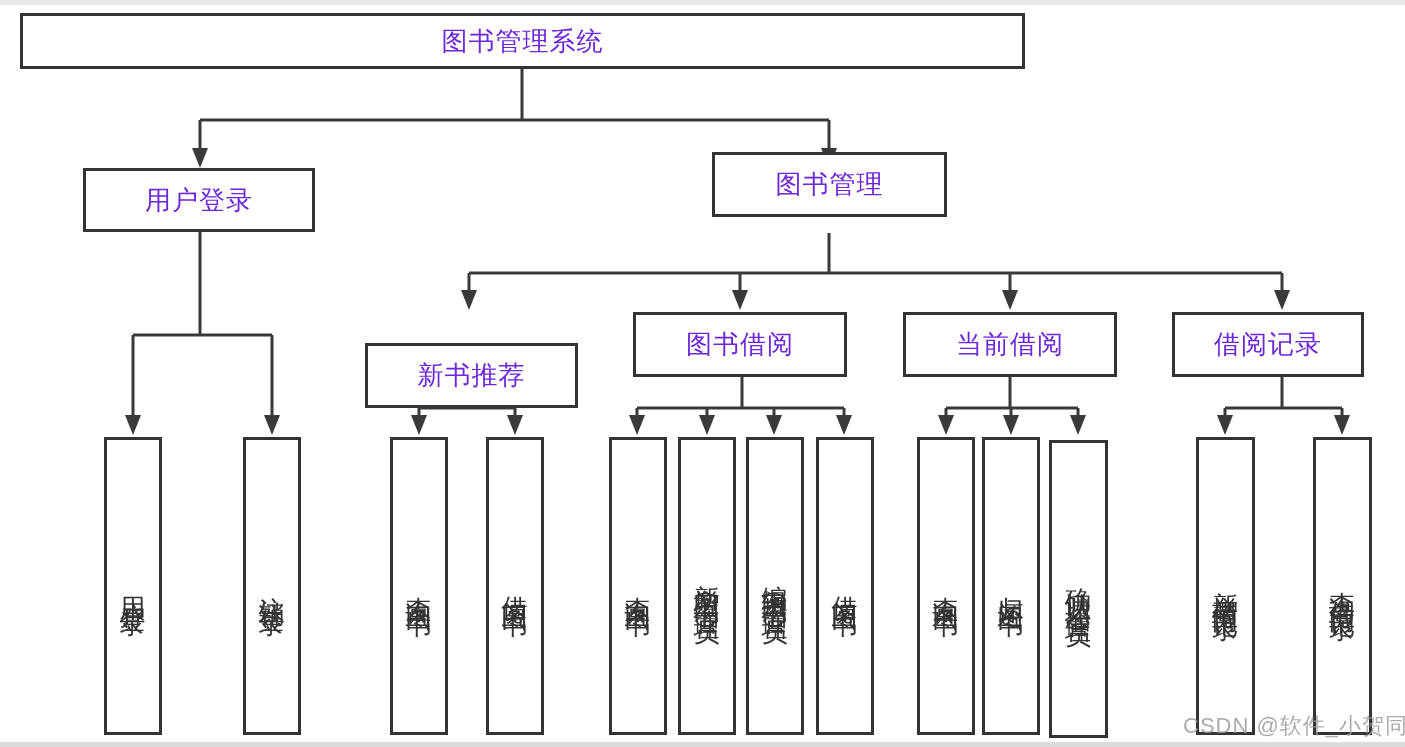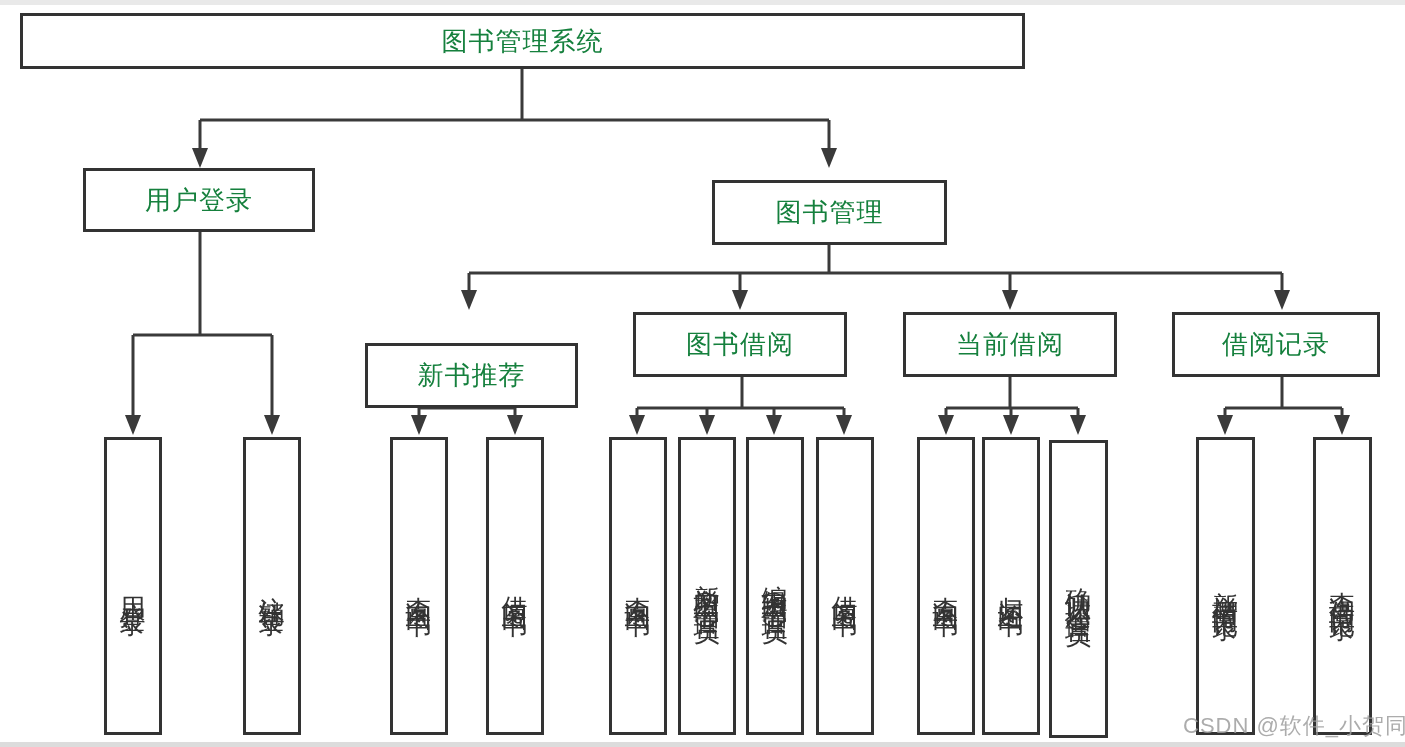--- a/index.html
+++ b/index.html
@@ -23,21 +23,21 @@
     background: #ffffff;
     border: 3px solid #333333;
     box-sizing: border-box;
     display: flex;
     align-items: center;
     justify-content: center;
     z-index: 2;
   }
   .box.h span {
     font-size: 26px;
-    color: #15803d;
+    color: #6d28d9;
     letter-spacing: 1px;
     white-space: nowrap;
   }
   .box.v span {
     writing-mode: vertical-rl;
     text-orientation: mixed;
     font-size: 26px;
     letter-spacing: 5px;
     color: #333333;
     line-height: 1;
@@ -119,34 +119,34 @@
     </g>
   </svg>
 
   <div class="box h" style="left:20px; top:13px; width:1005px; height:56px;">
     <span>图书管理系统</span>
   </div>
 
   <div class="box h" style="left:83px; top:168px; width:232px; height:64px;">
     <span>用户登录</span>
   </div>
-  <div class="box h" style="left:712px; top:180px; width:235px; height:65px;">
+  <div class="box h" style="left:712px; top:152px; width:235px; height:65px;">
     <span>图书管理</span>
   </div>
 
   <div class="box h" style="left:365px; top:312px; width:213px; height:65px;margin-top:31px;">
     <span>新书推荐</span>
   </div>
   <div class="box h" style="left:903px; top:312px; width:214px; height:65px;">
     <span>当前借阅</span>
   </div>
   <div class="box h" style="left:633px; top:312px; width:214px; height:65px;">
     <span>图书借阅</span>
   </div>
-  <div class="box h" style="left:1172px; top:312px; width:208px; height:65px;">
+  <div class="box h" style="left:1172px; top:312px; width:192px; height:65px;">
     <span>借阅记录</span>
   </div>
 
   <div class="box v" style="left:104px; top:437px; width:58px; height:298px;">
     <span>用户登录</span>
   </div>
   <div class="box v" style="left:243px; top:437px; width:58px; height:298px;">
     <span>注销登录</span>
   </div>
 

